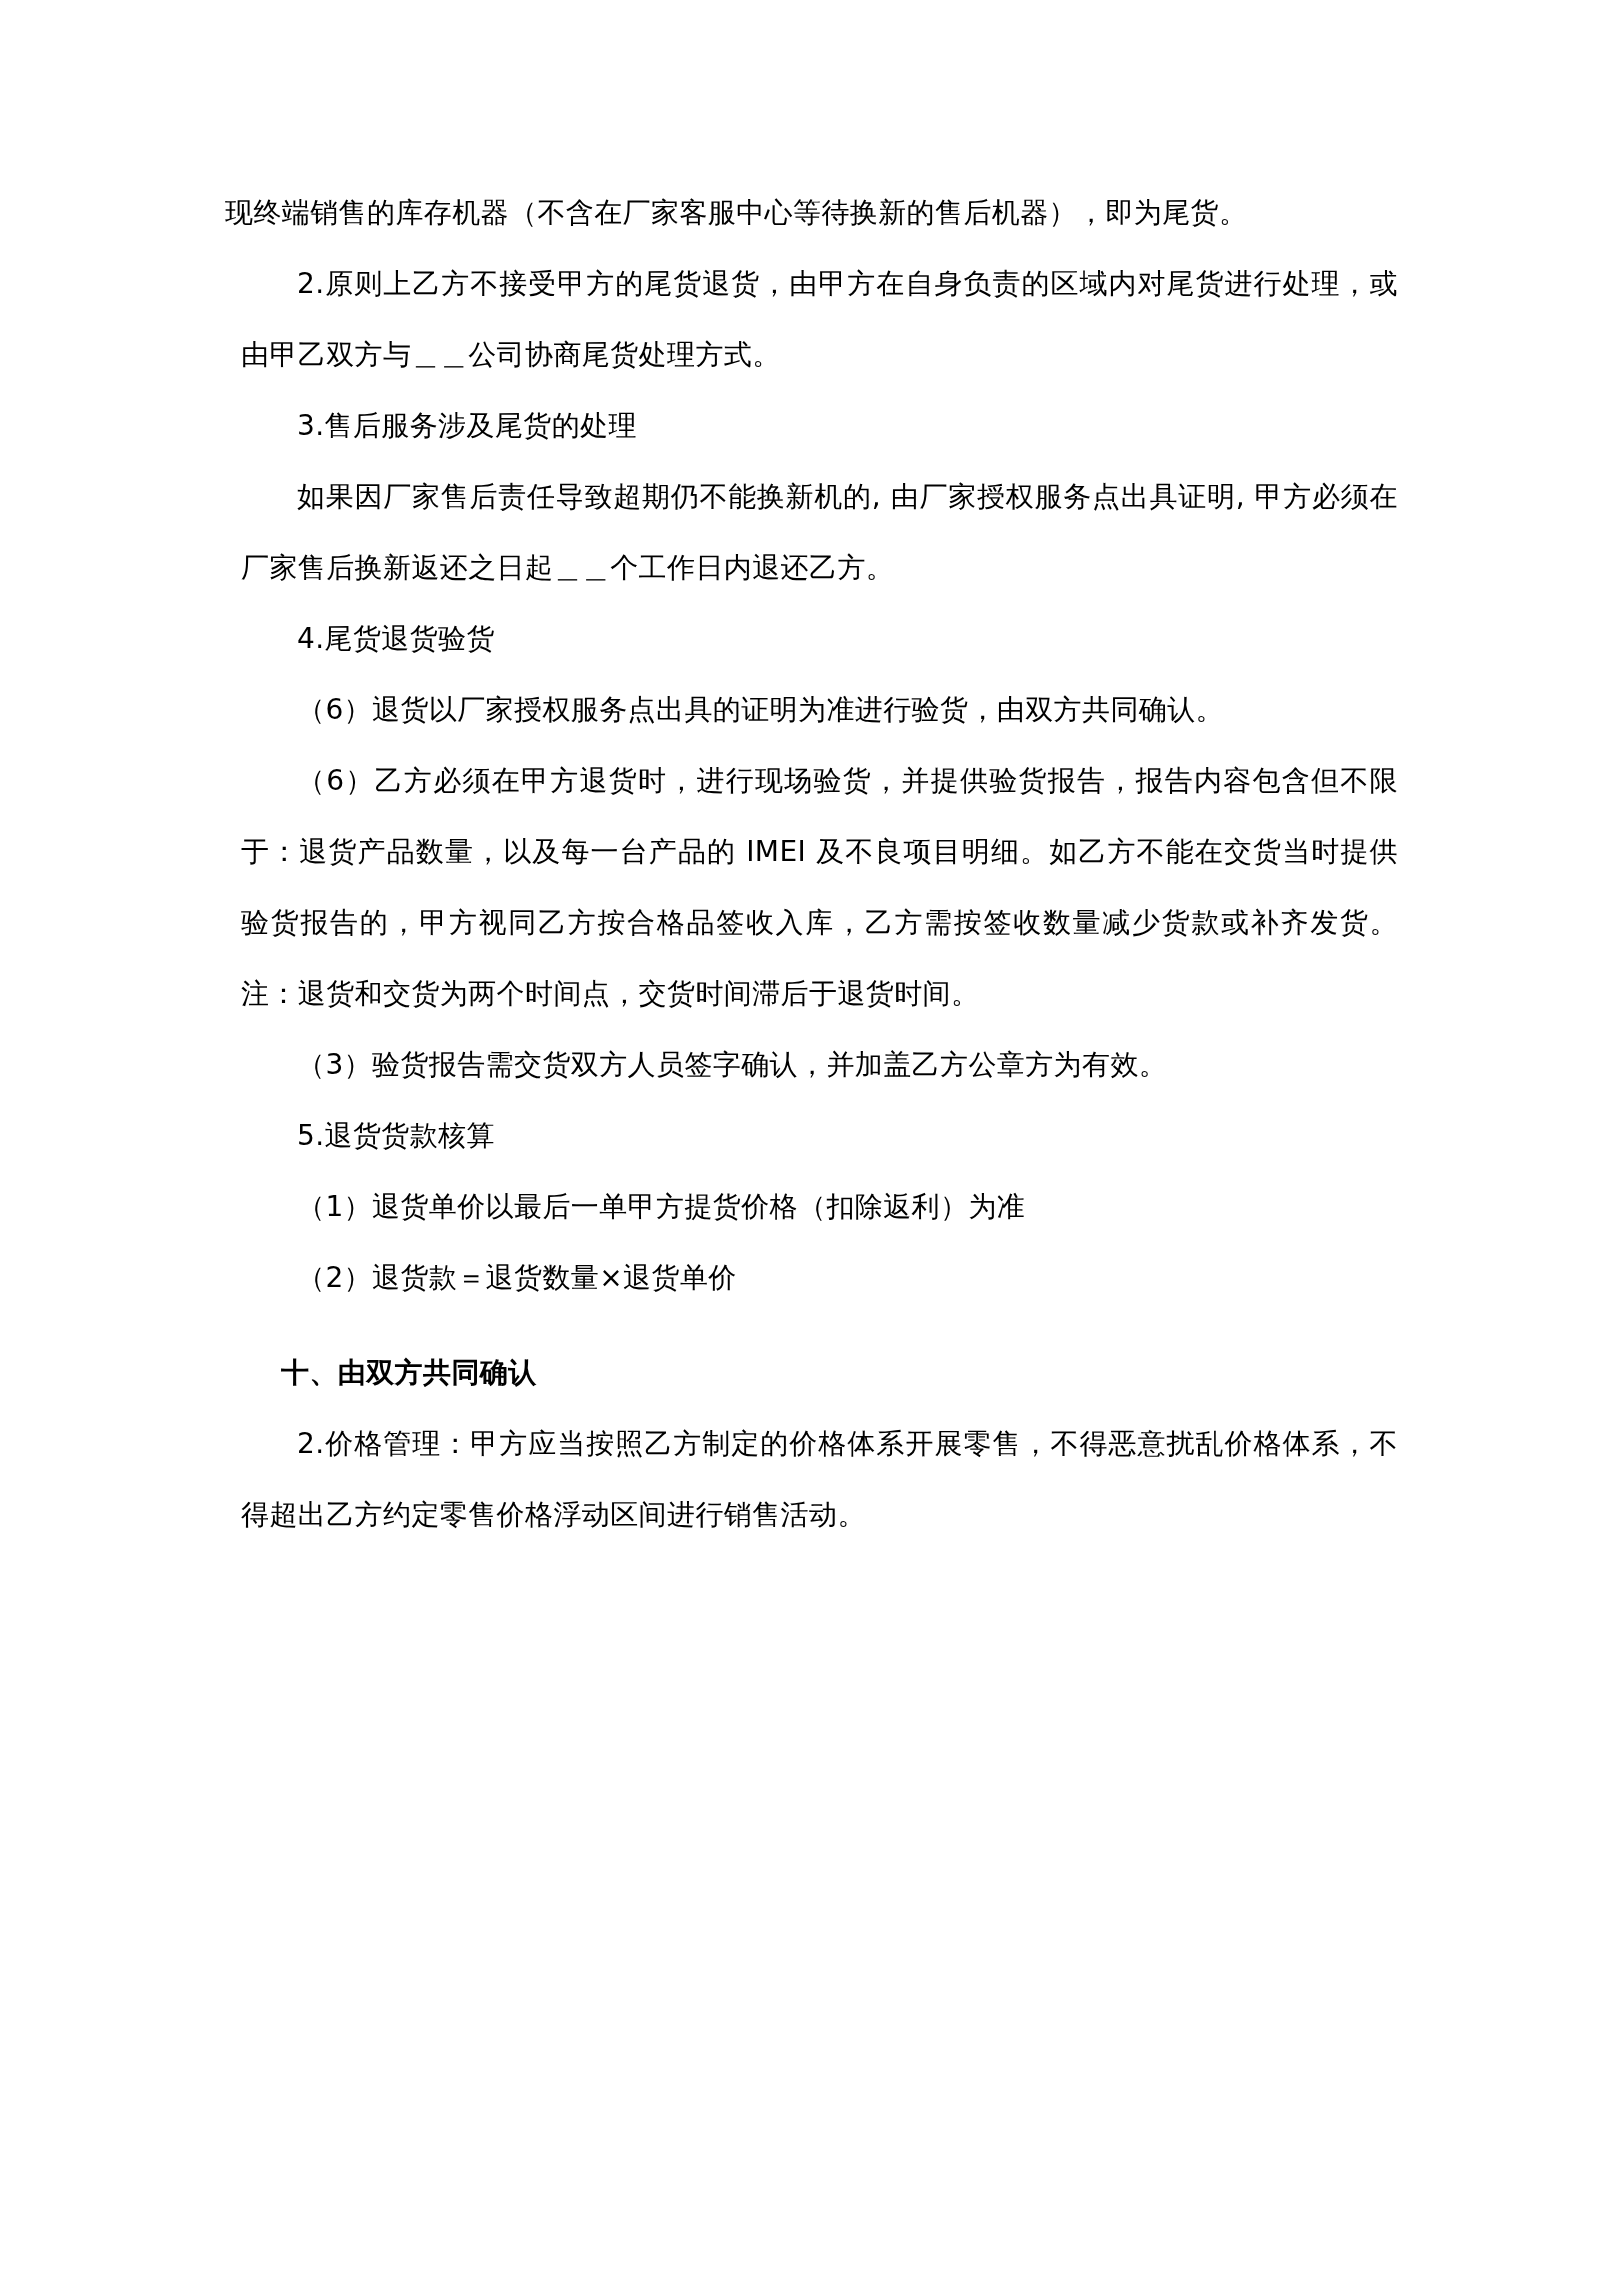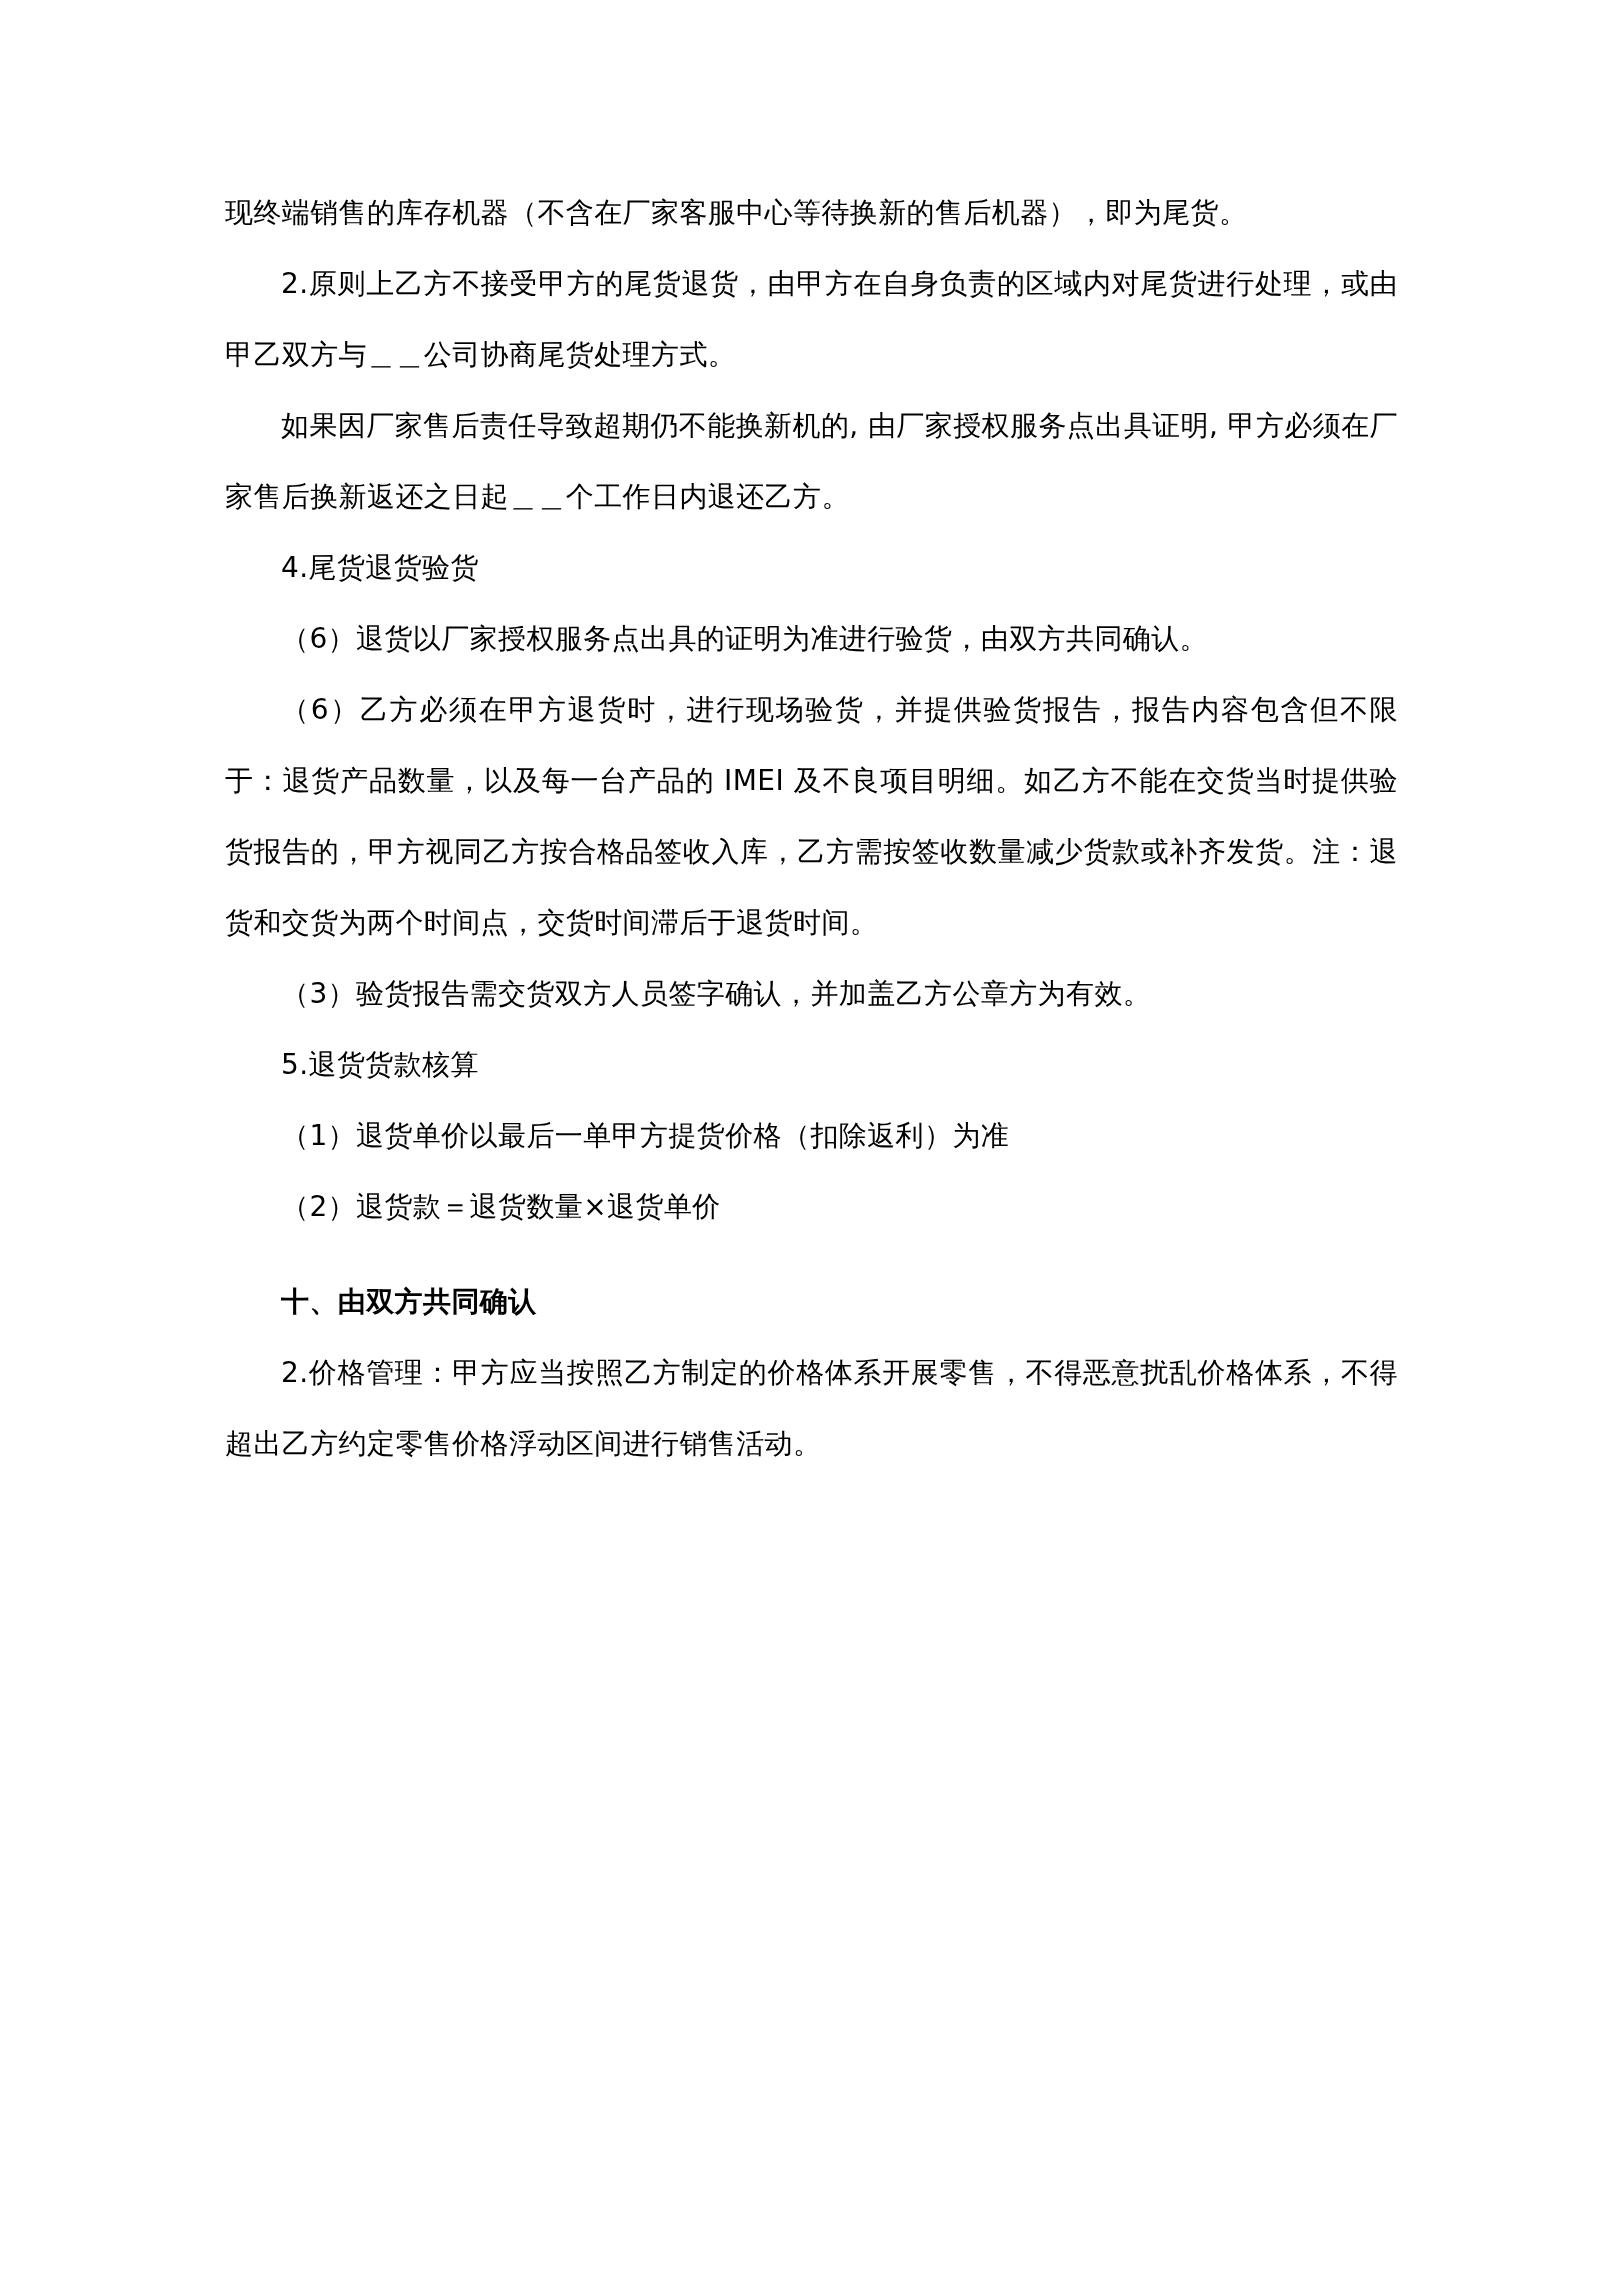--- a/index.html
+++ b/index.html
@@ -33,34 +33,36 @@
     margin: 0 0 0 0;
     font-size: 28px;
     line-height: 71px;
     letter-spacing: 0.4px;
     text-align: justify;
     text-justify: inter-ideograph;
     font-weight: 500;
   }
   p.indent {
     text-indent: 56px;
+    margin-left: 16px;
   }
   p.heading {
     font-weight: bold;
     text-indent: 56px;
     margin-top: 23.6px;
   }
 </style>
 </head>
 <body>
 
 <div class="page">
   <div class="content">
     <p class="plain">现终端销售的库存机器（不含在厂家客服中心等待换新的售后机器），即为尾货。</p>
     <p class="indent">2.原则上乙方不接受甲方的尾货退货，由甲方在自身负责的区域内对尾货进行处理，或由甲乙双方与＿＿公司协商尾货处理方式。</p>
+    <p class="indent">3.售后服务涉及尾货的处理</p>
     <p class="indent">如果因厂家售后责任导致超期仍不能换新机的, 由厂家授权服务点出具证明, 甲方必须在厂家售后换新返还之日起＿＿个工作日内退还乙方。</p>
     <p class="indent">4.尾货退货验货</p>
     <p class="indent">（6）退货以厂家授权服务点出具的证明为准进行验货，由双方共同确认。</p>
     <p class="indent">（6）乙方必须在甲方退货时，进行现场验货，并提供验货报告，报告内容包含但不限于：退货产品数量，以及每一台产品的 IMEI 及不良项目明细。如乙方不能在交货当时提供验货报告的，甲方视同乙方按合格品签收入库，乙方需按签收数量减少货款或补齐发货。注：退货和交货为两个时间点，交货时间滞后于退货时间。</p>
     <p class="indent">（3）验货报告需交货双方人员签字确认，并加盖乙方公章方为有效。</p>
     <p class="indent">5.退货货款核算</p>
     <p class="indent">（1）退货单价以最后一单甲方提货价格（扣除返利）为准</p>
     <p class="indent">（2）退货款＝退货数量×退货单价</p>
     <p class="heading">十、由双方共同确认</p>
     <p class="indent">2.价格管理：甲方应当按照乙方制定的价格体系开展零售，不得恶意扰乱价格体系，不得超出乙方约定零售价格浮动区间进行销售活动。</p>

